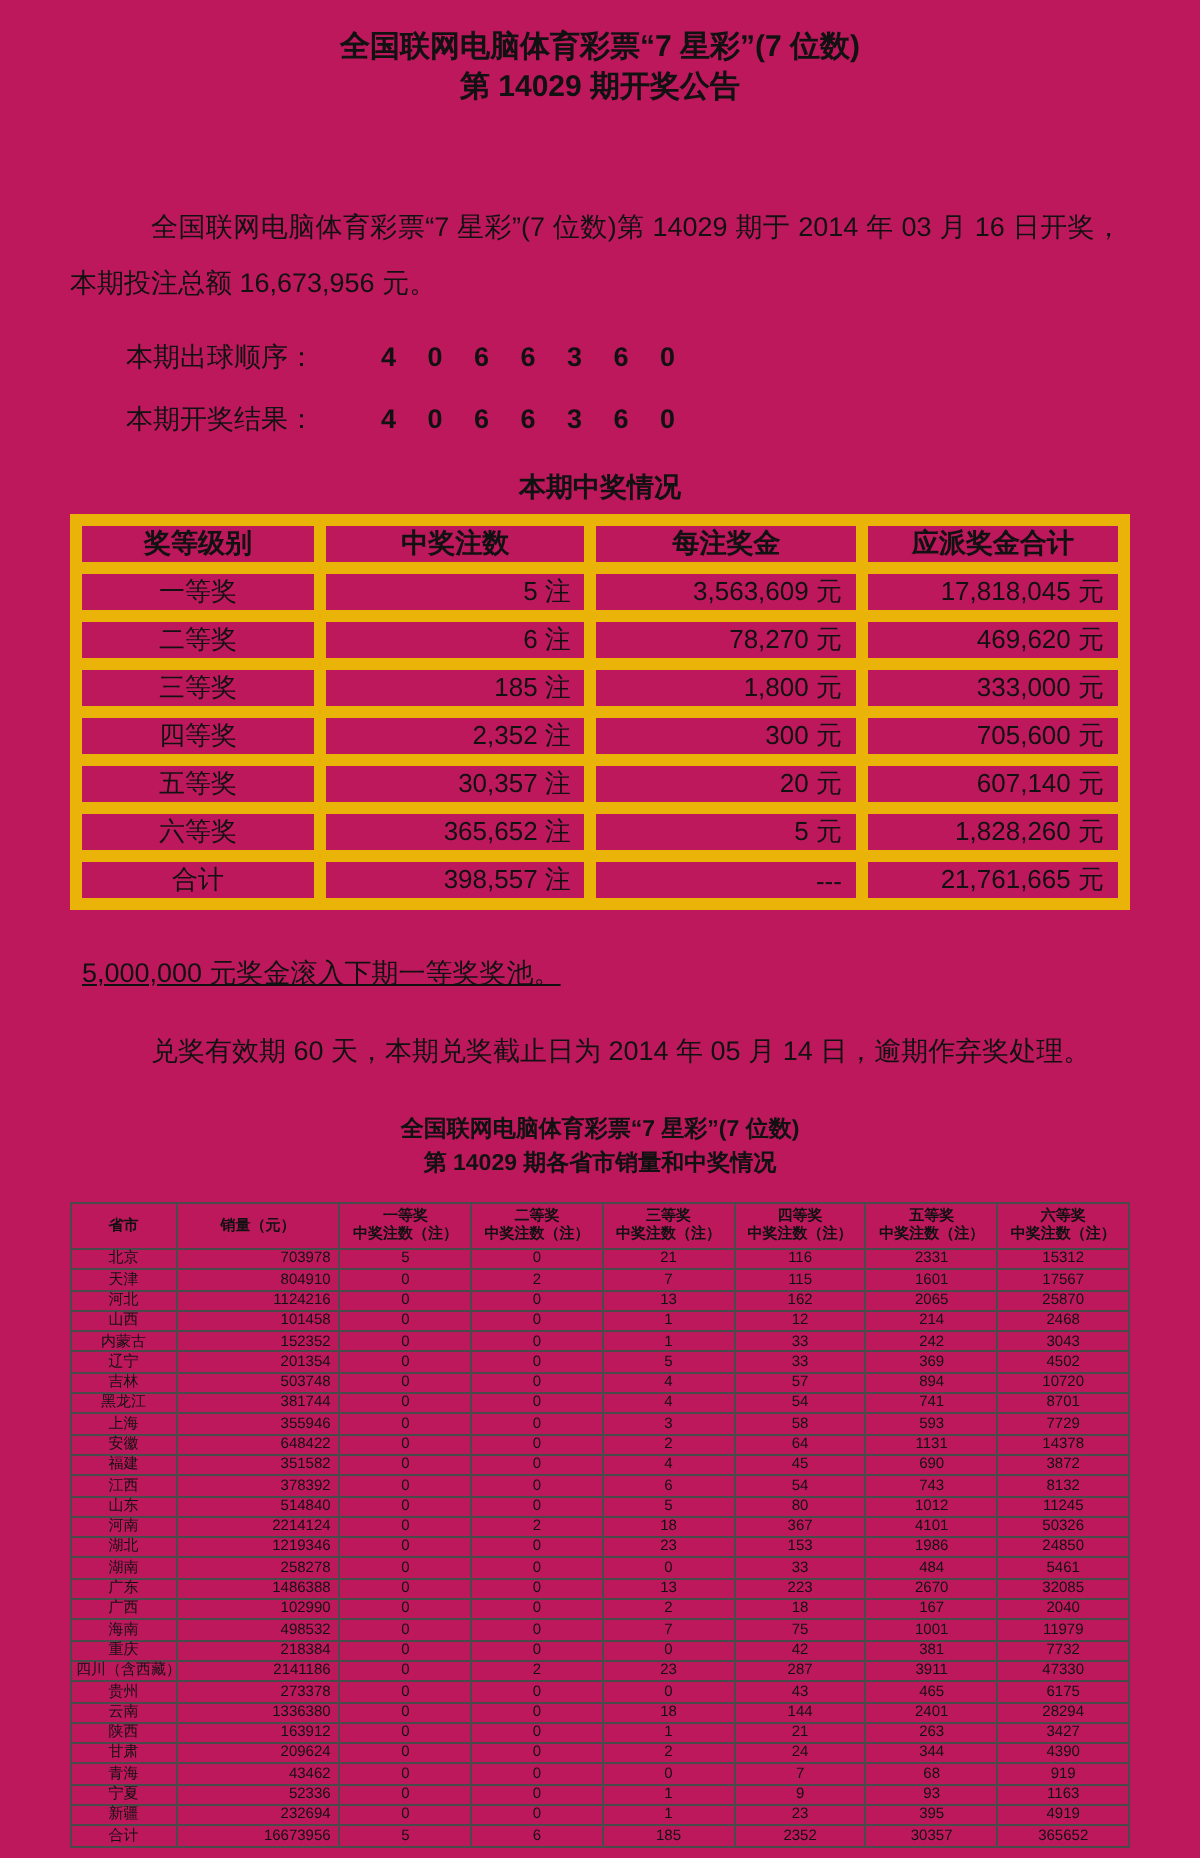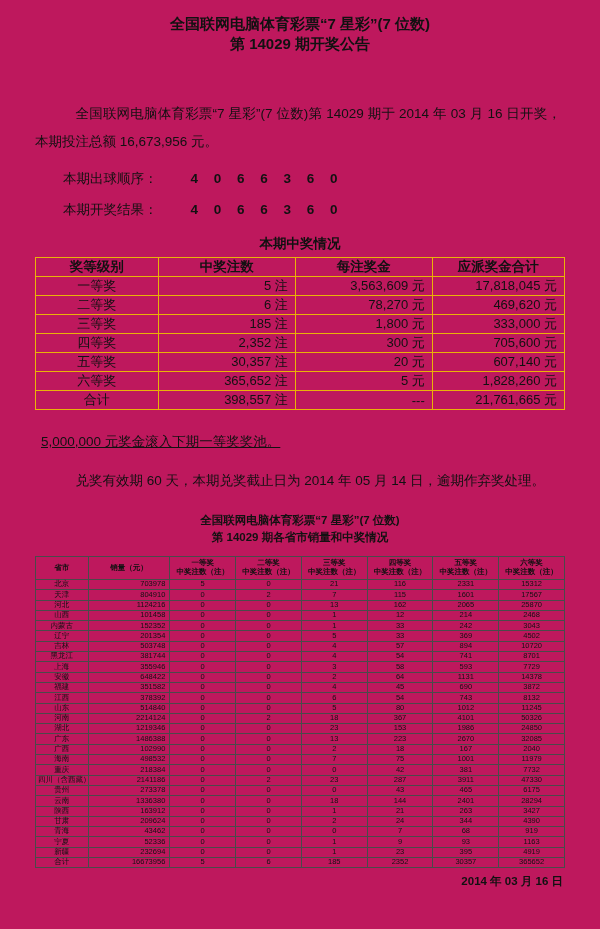--- a/index.html
+++ b/index.html
@@ -50,21 +50,21 @@
     font-weight: bold;
   }
   table { border-collapse: collapse; }
   table.prize {
     width: 100%;
     margin-top: 4px;
     font-size: 13px;
     table-layout: fixed;
   }
   .prize th, .prize td {
-    border: 1px solid #eab308;
+    border: 6px solid #eab308;
     height: 17.5px;
     padding: 0 7px;
     overflow: hidden;
     white-space: nowrap;
   }
   .prize th { font-size: 13.5px; font-weight: bold; text-align: center; }
   .prize th:nth-child(1), .prize td:nth-child(1) { width: 23%; }
   .prize th:nth-child(2), .prize td:nth-child(2) { width: 26%; }
   .prize th:nth-child(3), .prize td:nth-child(3) { width: 26%; }
   .prize th:nth-child(4), .prize td:nth-child(4) { width: 25%; }
@@ -370,20 +370,30 @@
           <td>湖北</td>
           <td>1219346</td>
           <td>0</td>
           <td>0</td>
           <td>23</td>
           <td>153</td>
           <td>1986</td>
           <td>24850</td>
         </tr>
         <tr>
+          <td>湖南</td>
+          <td>258278</td>
+          <td>0</td>
+          <td>0</td>
+          <td>0</td>
+          <td>33</td>
+          <td>484</td>
+          <td>5461</td>
+        </tr>
+        <tr>
           <td>广东</td>
           <td>1486388</td>
           <td>0</td>
           <td>0</td>
           <td>13</td>
           <td>223</td>
           <td>2670</td>
           <td>32085</td>
         </tr>
         <tr>

